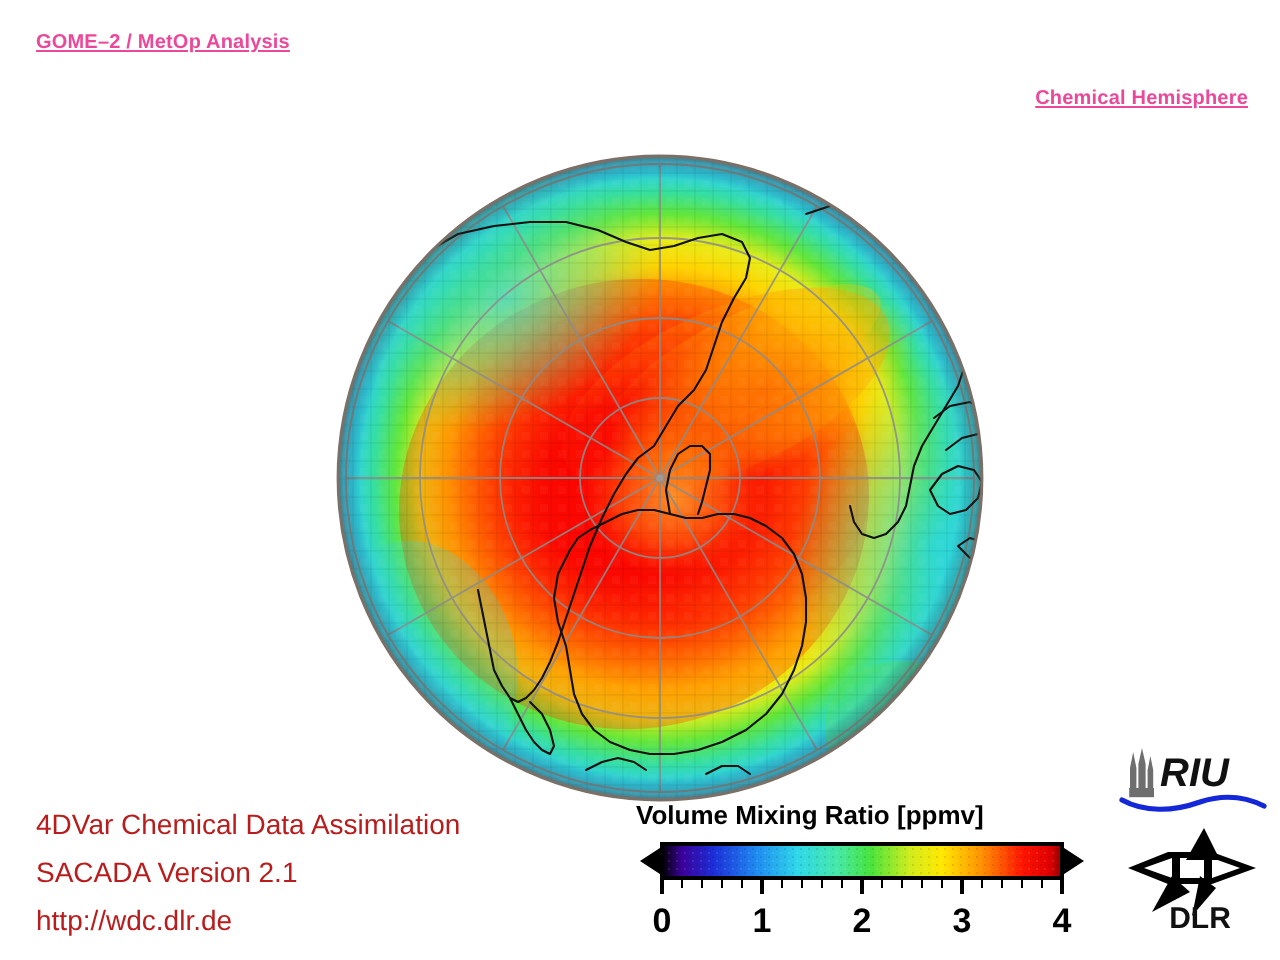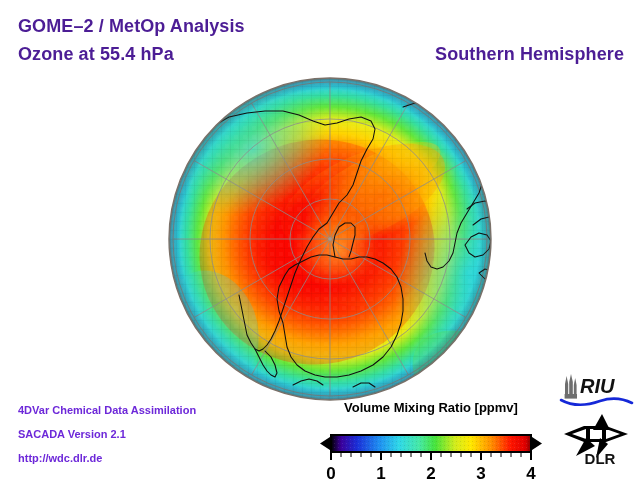--- a/index.html
+++ b/index.html
@@ -12,38 +12,39 @@
     width: 640px;
     height: 480px;
     background: #ffffff;
     font-family: "Liberation Sans", sans-serif;
     overflow: hidden;
   }
 
   
   .hdr {
     position: absolute;
-    font-size: 18px;
+    font-size: 10px;
     font-weight: bold;
-    color: #4c1d95;
+    color: #ec4899;
     white-space: nowrap;
     letter-spacing: 0.1px;
+    text-decoration: underline;
   }
   #hdr-title      { left: 18px;  top: 16px; }
   #hdr-subtitle   { left: 18px;  top: 44px; }
   #hdr-date       { right: 16px; top: 16px; text-align: right; }
   #hdr-region     { right: 16px; top: 44px; text-align: right; }
 
   
   .ftr {
     position: absolute;
     left: 18px;
-    font-size: 11px;
-    font-weight: bold;
-    color: #6d28d9;
+    font-size: 14px;
+    font-weight: normal;
+    color: #b91c1c;
     white-space: nowrap;
   }
   #ftr-line1 { top: 404px; }
   #ftr-line2 { top: 428px; }
   #ftr-line3 { top: 452px; }
 
   
   #globe-wrap {
     position: absolute;
     left: 167px;
@@ -57,23 +58,22 @@
   #cbar-block {
     position: absolute;
     left: 318px;
     top: 400px;
     width: 226px;
   }
   #cbar-title {
     font-size: 13px;
     font-weight: bold;
     color: #000000;
-    text-align: center;
     white-space: nowrap;
-    margin-bottom: 16px;
+    margin-bottom: 3px;
   }
   #cbar-svg { display: block; }
 
   
   #logo-riu {
     position: absolute;
     left: 558px;
     top: 372px;
     width: 76px;
     height: 38px;
@@ -85,22 +85,21 @@
     width: 72px;
     height: 56px;
   }
 </style>
 </head>
 <body>
 
 <div id="page">
 
   <div class="hdr" id="hdr-title">GOME–2 / MetOp Analysis</div>
-  <div class="hdr" id="hdr-subtitle">Ozone at 55.4 hPa</div>
-  <div class="hdr" id="hdr-region">Southern Hemisphere</div>
+  <div class="hdr" id="hdr-region">Chemical Hemisphere</div>
 
   <div id="globe-wrap">
     <svg id="globe-svg" width="326" height="324" viewBox="0 0 326 324">
       <defs>
         <clipPath id="diskClip">
           <circle cx="163" cy="162" r="161"></circle>
         </clipPath>
 
         <radialGradient id="ozoneBase" cx="50%" cy="50%" r="50%">
           <stop offset="0.00" stop-color="#ff5a00"></stop>

